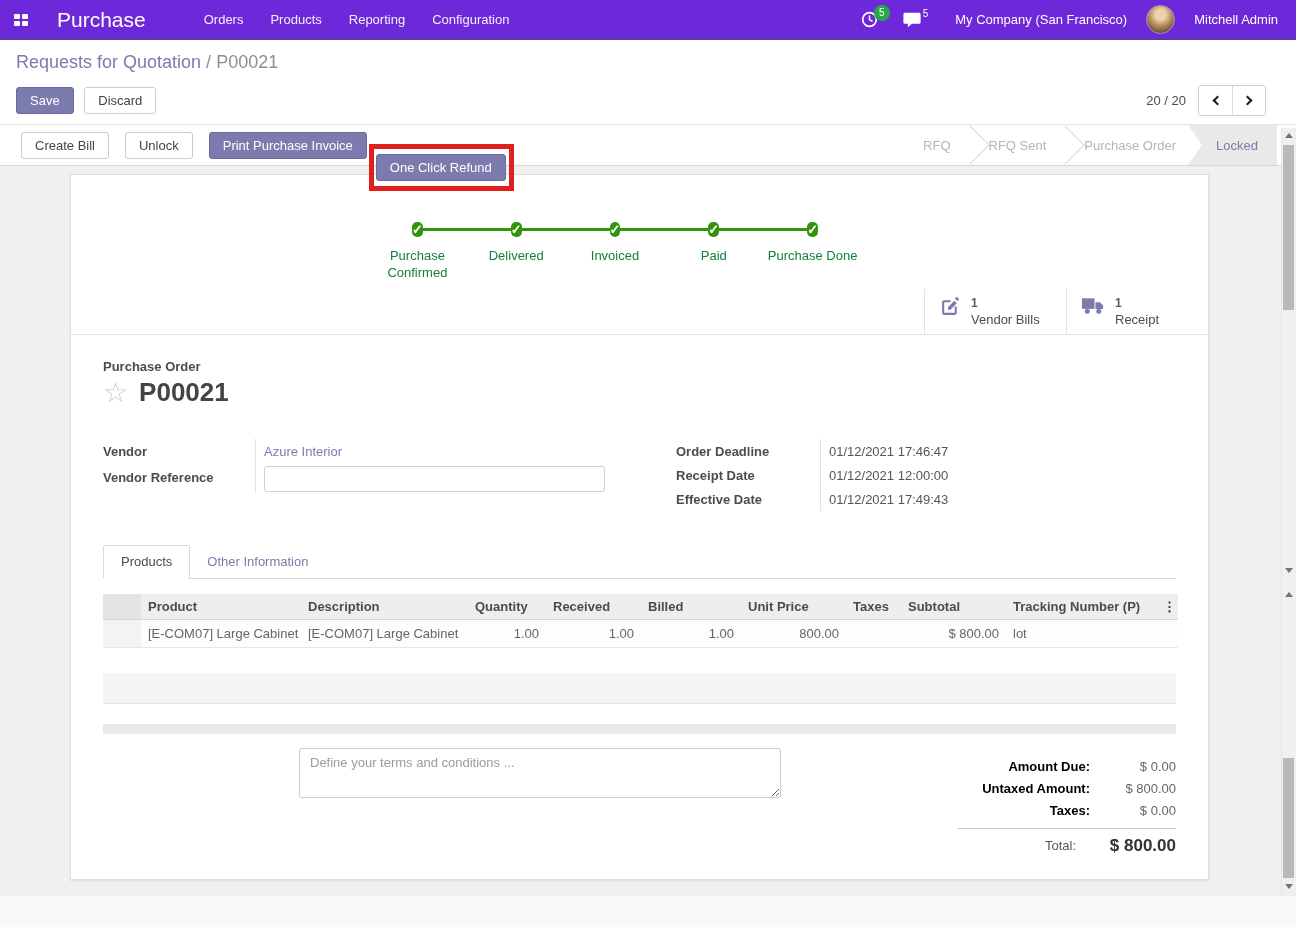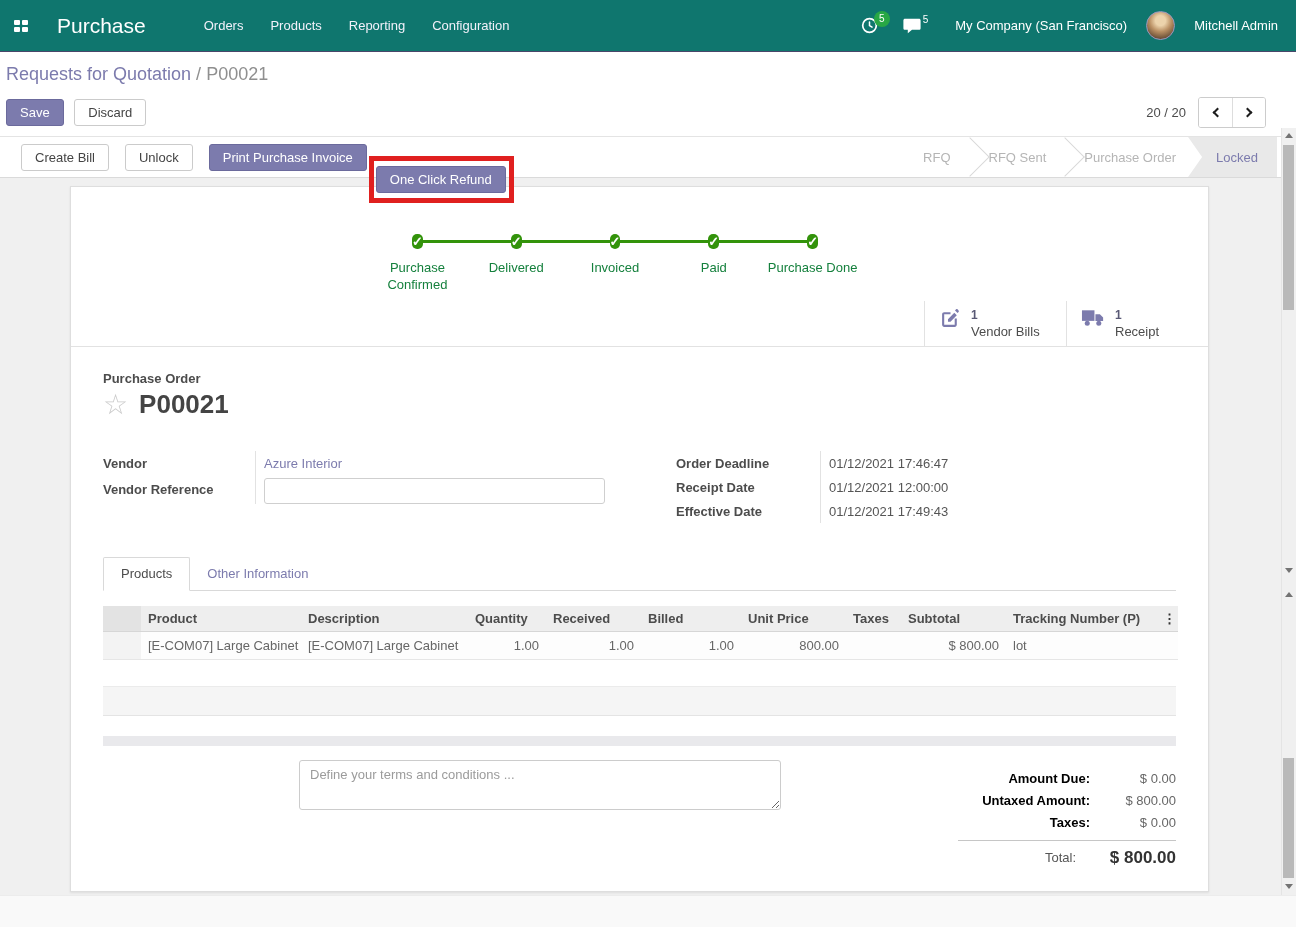--- a/index.html
+++ b/index.html
@@ -1,35 +1,35 @@
 <!DOCTYPE html>
 <html><head>
 <meta charset="utf-8">
 <style>
   * { margin:0; padding:0; box-sizing:border-box; }
   html,body { width:1296px; height:927px; overflow:hidden; }
   body { font-family:"Liberation Sans", sans-serif; background:#f0f0f0; position:relative; font-size:13px; color:#4c4c4c; }
 
   
-  .navbar { height:52px; background:#0f766e; border-bottom:1px solid #49476a; display:flex; align-items:center; justify-content:space-between; padding:0 18px 0 14px; color:#fff; }
+  .navbar { height:40px; background:#6d28d9; border-bottom:1px solid #49476a; display:flex; align-items:center; justify-content:space-between; padding:0 18px 0 14px; color:#fff; }
   .nav-left { display:flex; align-items:center; }
   .apps-icon { display:grid; grid-template-columns:6px 6px; grid-template-rows:5px 5px; gap:2px; cursor:pointer; }
   .apps-icon i { background:#fff; border-radius:1px; }
   .brand { font-size:21px; margin:0 58px 0 29px; cursor:pointer; }
   .nav-menu { font-size:13px; margin-right:27px; color:#f2f1fa; cursor:pointer; }
   .nav-right { display:flex; align-items:center; gap:19px; }
   .ico-wrap { position:relative; cursor:pointer; display:flex; align-items:flex-start; }
   .badge { position:absolute; top:-6px; right:-12px; background:#28a745; color:#fff; min-width:16px; height:16px; border-radius:8px; font-size:10px; line-height:16px; text-align:center; padding:0 3px; }
   .sup-count { font-size:10px; margin-left:2px; position:relative; top:-4px; }
   .company { font-size:13px; margin-left:8px; cursor:pointer; }
   .avatar { width:29px; height:29px; border-radius:50%; background:radial-gradient(circle at 50% 32%, #ecd3ac 22%, #b98f63 48%, #6d5138 78%, #46351f 100%); border:1px solid #9a99c2; cursor:pointer; }
   .username { font-size:13px; cursor:pointer; }
 
   
-  .control-panel { background:#fff; padding:12px 16px 9px 6px; }
+  .control-panel { background:#fff; padding:12px 16px 9px 16px; }
   .breadcrumb { font-size:18px; height:24px; }
   .bc-parent { color:#7c7bad; cursor:pointer; }
   .bc-sep, .bc-current { color:#8f8f8f; }
   .cp-row { display:flex; justify-content:space-between; align-items:center; margin-top:10px; height:29px; }
   .btn { font-size:13px; padding:5px 13px; border-radius:3px; border:1px solid #cbcbcb; background:#fff; color:#444; cursor:pointer; font-family:inherit; }
   .btn + .btn { margin-left:7px; }
   .btn.primary { background:#7c7bad; border-color:#6b6a9c; color:#fff; }
   .pager { display:flex; align-items:center; gap:12px; color:#4c4c4c; margin-right:14px; }
   .pager-btns { display:flex; border:1px solid #ccc; border-radius:3px; overflow:hidden; }
   .pager-btn { width:33px; height:29px; background:#fff; display:flex; align-items:center; justify-content:center; cursor:pointer; }

